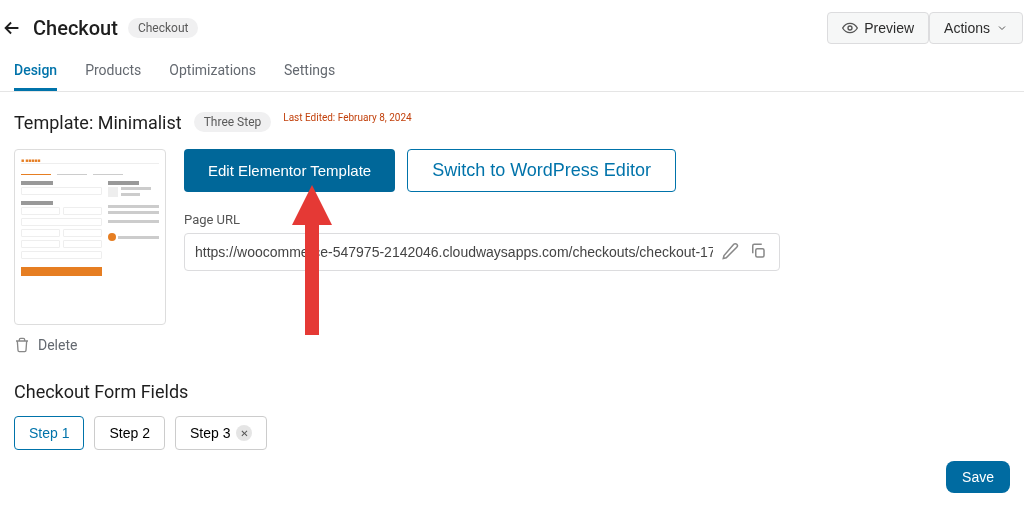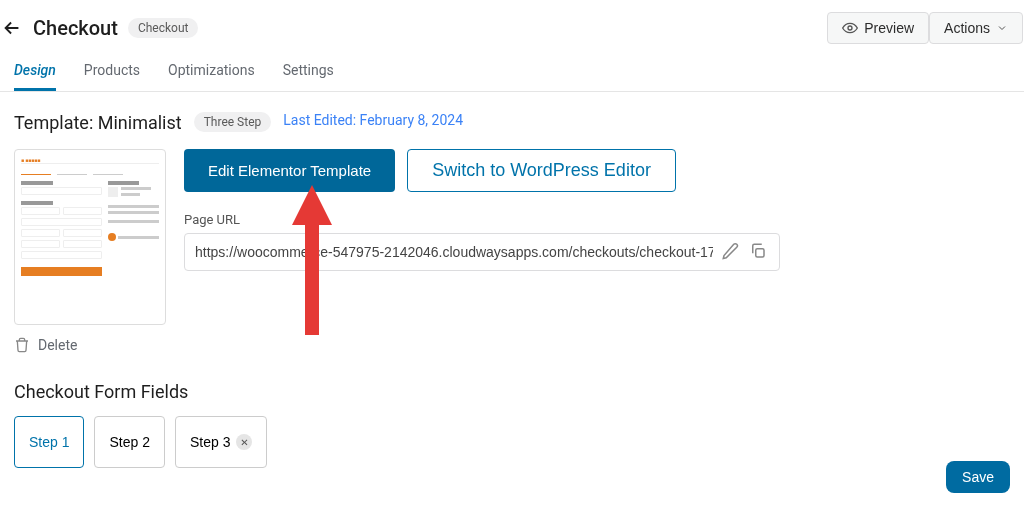--- a/index.html
+++ b/index.html
@@ -5,25 +5,25 @@
 * { box-sizing: border-box; margin: 0; padding: 0; }
 body { font-family: -apple-system, BlinkMacSystemFont, "Segoe UI", Roboto, sans-serif; background: #fff; color: #1e1e1e; width: 1024px; height: 511px; position: relative; overflow: hidden; }
 .header { display: flex; align-items: center; padding: 12px 1px 8px; }
 .back-arrow { width: 22px; height: 22px; margin-right: 10px; cursor: pointer; }
 .page-title { font-size: 20px; font-weight: 500; color: #1e1e1e; margin-right: 10px; }
 .chip { background: #f0f0f1; color: #5a5a5a; font-size: 12px; padding: 3px 10px; border-radius: 10px; }
 .header-actions { margin-left: auto; display: flex; }
 .btn { border: 1px solid #dcdcde; background: #f6f7f7; color: #2c2c2c; padding: 7px 14px; border-radius: 4px; font-size: 14px; cursor: pointer; display: inline-flex; align-items: center; gap: 6px; }
 .tabs { display: flex; gap: 28px; padding: 0 14px; border-bottom: 1px solid #e5e5e5; }
 .tab { padding: 10px 0; font-size: 14px; color: #646970; cursor: pointer; border-bottom: 3px solid transparent; }
-.tab.active { color: #0073aa; border-bottom-color: #0073aa; font-weight: 500; font-style: italic; }
+.tab.active { color: #0073aa; border-bottom-color: #0073aa; font-weight: 500; }
 .content { padding: 20px 14px; }
 .template-header { display: flex; align-items: flex-start; gap: 12px; margin-bottom: 16px; }
 .template-title { font-size: 18px; font-weight: 400; }
-.last-edited { font-size: 14px; color: #3b82f6; }
+.last-edited { font-size: 10px; color: #c2410c; }
 .template-row { display: flex; align-items: flex-start; gap: 18px; }
 .thumbnail { width: 152px; height: 176px; border: 1px solid #ddd; border-radius: 4px; background: #fff; position: relative; overflow: hidden; }
 .thumb-inner { padding: 6px; font-size: 4px; }
 .thumb-top { height: 8px; border-bottom: 1px solid #eee; display: flex; align-items: center; }
 .thumb-orange { color: #e67e22; font-size: 5px; font-weight: bold; }
 .thumb-steps { display: flex; gap: 6px; margin: 4px 0; }
 .thumb-step { width: 30px; height: 7px; border-bottom: 1.5px solid #e67e22; }
 .thumb-step.gray { border-bottom-color: #ccc; }
 .thumb-main { display: flex; gap: 6px; margin-top: 6px; }
 .thumb-left { flex: 1.6; }
@@ -37,21 +37,21 @@
 .template-controls { flex: 1; }
 .control-buttons { display: flex; gap: 12px; margin-bottom: 20px; }
 .btn-primary { background: #006799; color: #fff; border: none; padding: 10px 24px; border-radius: 4px; font-size: 15px; cursor: pointer; }
 .btn-outline { background: #fff; color: #0073aa; border: 1px solid #0073aa; padding: 10px 24px; border-radius: 4px; font-size: 18px; cursor: pointer; }
 .field-label { font-size: 13px; color: #555; margin-bottom: 6px; display: block; }
 .url-group { display: flex; align-items: center; border: 1px solid #dcdcde; border-radius: 4px; padding: 8px 10px; max-width: 596px; }
 .url-input { flex: 1; border: none; outline: none; font-size: 14px; color: #444; background: transparent; }
 .icon-btn { width: 20px; height: 20px; cursor: pointer; color: #888; margin-left: 8px; }
 .section-title { font-size: 18px; font-weight: 400; margin: 28px 0 14px; }
 .steps { display: flex; gap: 10px; }
-.step-btn { border: 1px solid #ccc; background: #fff; padding: 17px 14px; border-radius: 4px; font-size: 14px; cursor: pointer; display: inline-flex; align-items: center; gap: 6px; }
+.step-btn { border: 1px solid #ccc; background: #fff; padding: 8px 14px; border-radius: 4px; font-size: 14px; cursor: pointer; display: inline-flex; align-items: center; gap: 6px; }
 .step-btn.active { border-color: #0073aa; color: #0073aa; }
 .close-x { width: 16px; height: 16px; background: #e5e5e5; border-radius: 50%; display: inline-flex; align-items: center; justify-content: center; font-size: 10px; color: #555; }
 .save-btn { position: absolute; right: 14px; bottom: 18px; background: #006ba1; color: #fff; border: none; padding: 8px 16px; border-radius: 8px; font-size: 14px; font-weight: 500; cursor: pointer; }
 .arrow-annotation { position: absolute; left: 282px; top: 185px; pointer-events: none; }
 svg { display: block; }
 </style>
 </head>
 <body>
 
 <div class="header">

